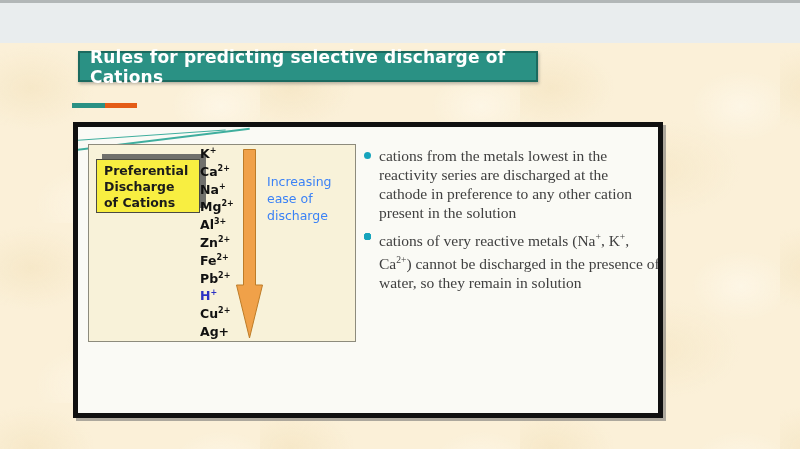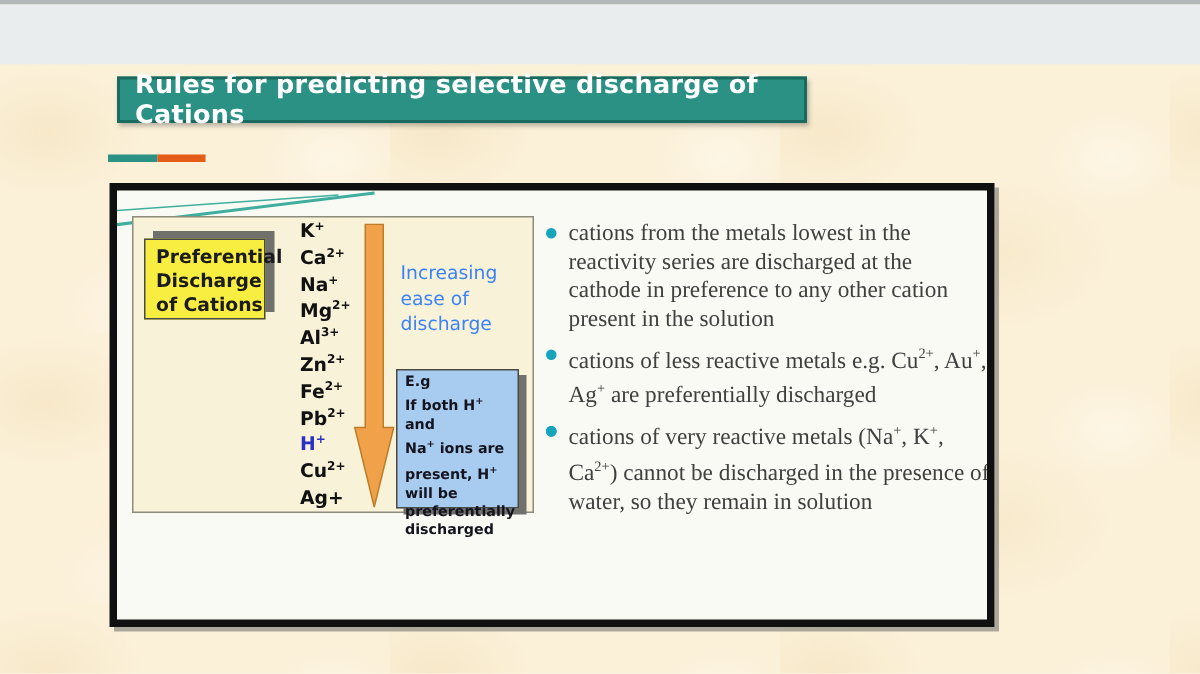--- a/index.html
+++ b/index.html
@@ -26,21 +26,21 @@
   .blackbox{position:absolute;left:73px;top:122px;width:590px;height:296px;box-sizing:border-box;
             border:5px solid #101010;background:#fafaf5;overflow:hidden;
             box-shadow:3px 3px 0 rgba(110,110,110,.55);}
   .swoosh1,.swoosh2{position:absolute;background:#3fae9e;transform-origin:left center;}
   .swoosh1{left:-2px;top:22px;width:175px;height:2px;transform:rotate(-7deg);}
   .swoosh2{left:-2px;top:13px;width:150px;height:1px;transform:rotate(-4deg);}
 
   .creampanel{position:absolute;left:10px;top:17px;width:268px;height:198px;box-sizing:border-box;
               background:#f8f2d9;border:1px solid #8d8b7c;}
 
-  .yellowbox{position:absolute;left:18px;top:32px;width:81px;height:54px;box-sizing:border-box;
+  .yellowbox{position:absolute;left:18px;top:32px;width:104px;height:54px;box-sizing:border-box;
              background:#f8ee41;border:1px solid #4a4a44;box-shadow:6px -5px 0 #70706c;
              padding:3px 0 0 7px;font-size:12.5px;font-weight:bold;line-height:16px;
              color:#1b1b1b;white-space:pre-line;}
 
   .ionlist{position:absolute;left:122px;top:19px;margin:0;padding:0;list-style:none;}
   .ionlist li{height:17.8px;font-size:12.5px;font-weight:bold;color:#111;}
   .ionlist li.blue{color:#2b31c3;}
   .ionlist sup{font-size:8px;}
 
   .arrow-svg{position:absolute;left:158px;top:22px;}
@@ -105,37 +105,29 @@
       </ul>
 
     <svg class="arrow-svg" width="27" height="190" viewBox="0 0 27 190">
       <path d="M7.5 0.5 L19.5 0.5 L19.5 136 L26.5 136 L13.5 189 L0.5 136 L7.5 136 Z" fill="#f0a149" stroke="#bd7c28" stroke-width="1"></path>
     </svg>
 
     <div class="arrowlabel">Increasing
 ease of
 discharge</div>
 
-    <div class="bluebox">E.g
-If both H<sup>+</sup> and
-Na<sup>+</sup> ions are
-present, H<sup>+</sup>
-will be
-preferentially
-discharged</div>
 
     <ul class="bullets">
 
     <li>
           <span class="dot"></span>
           <span class="btext">cations from the metals lowest in the reactivity series are discharged at the cathode in preference to any other cation present in the solution</span>
         </li>
         <li>
           <span class="dot"></span>
-          <span class="btext">cations of less reactive metals e.g. Cu<sup>2+</sup>, Au<sup>+</sup>, Ag<sup>+</sup> are preferentially discharged</span>
         </li>
         <li>
           <span class="dot"></span>
         </li>
         <li>
           <span class="dot"></span>
         </li>
         <li>
           <span class="dot"></span>
           <span class="btext">cations of very reactive metals (Na<sup>+</sup>, K<sup>+</sup>, Ca<sup>2+</sup>) cannot be discharged in the presence of water, so they remain in solution</span>

